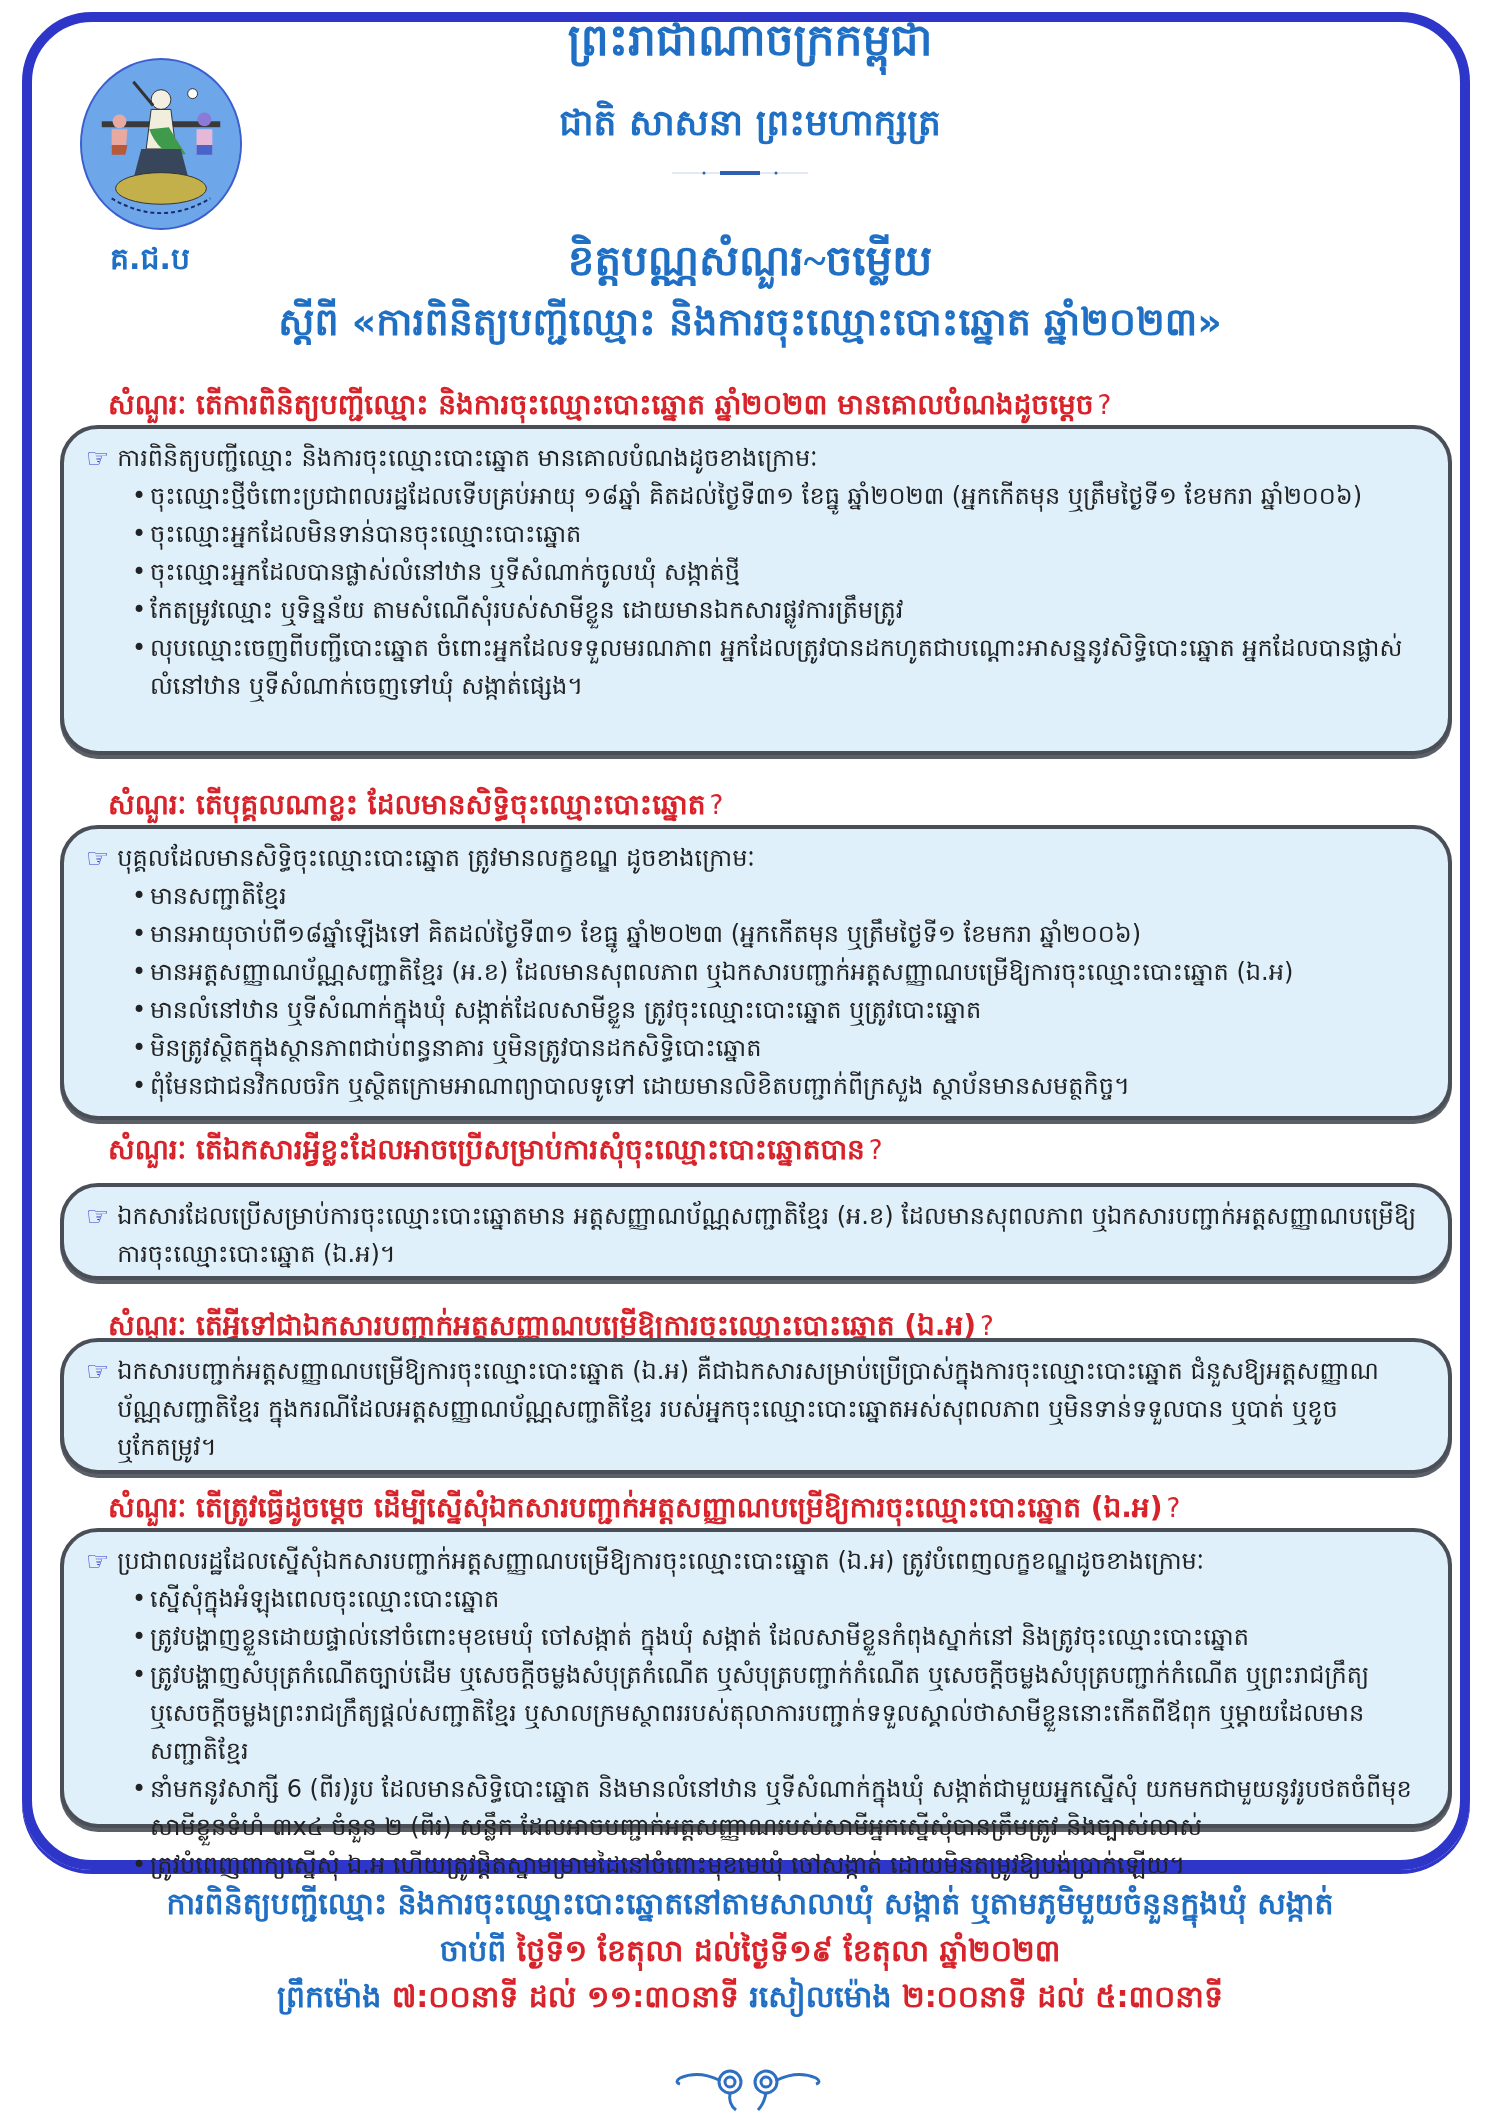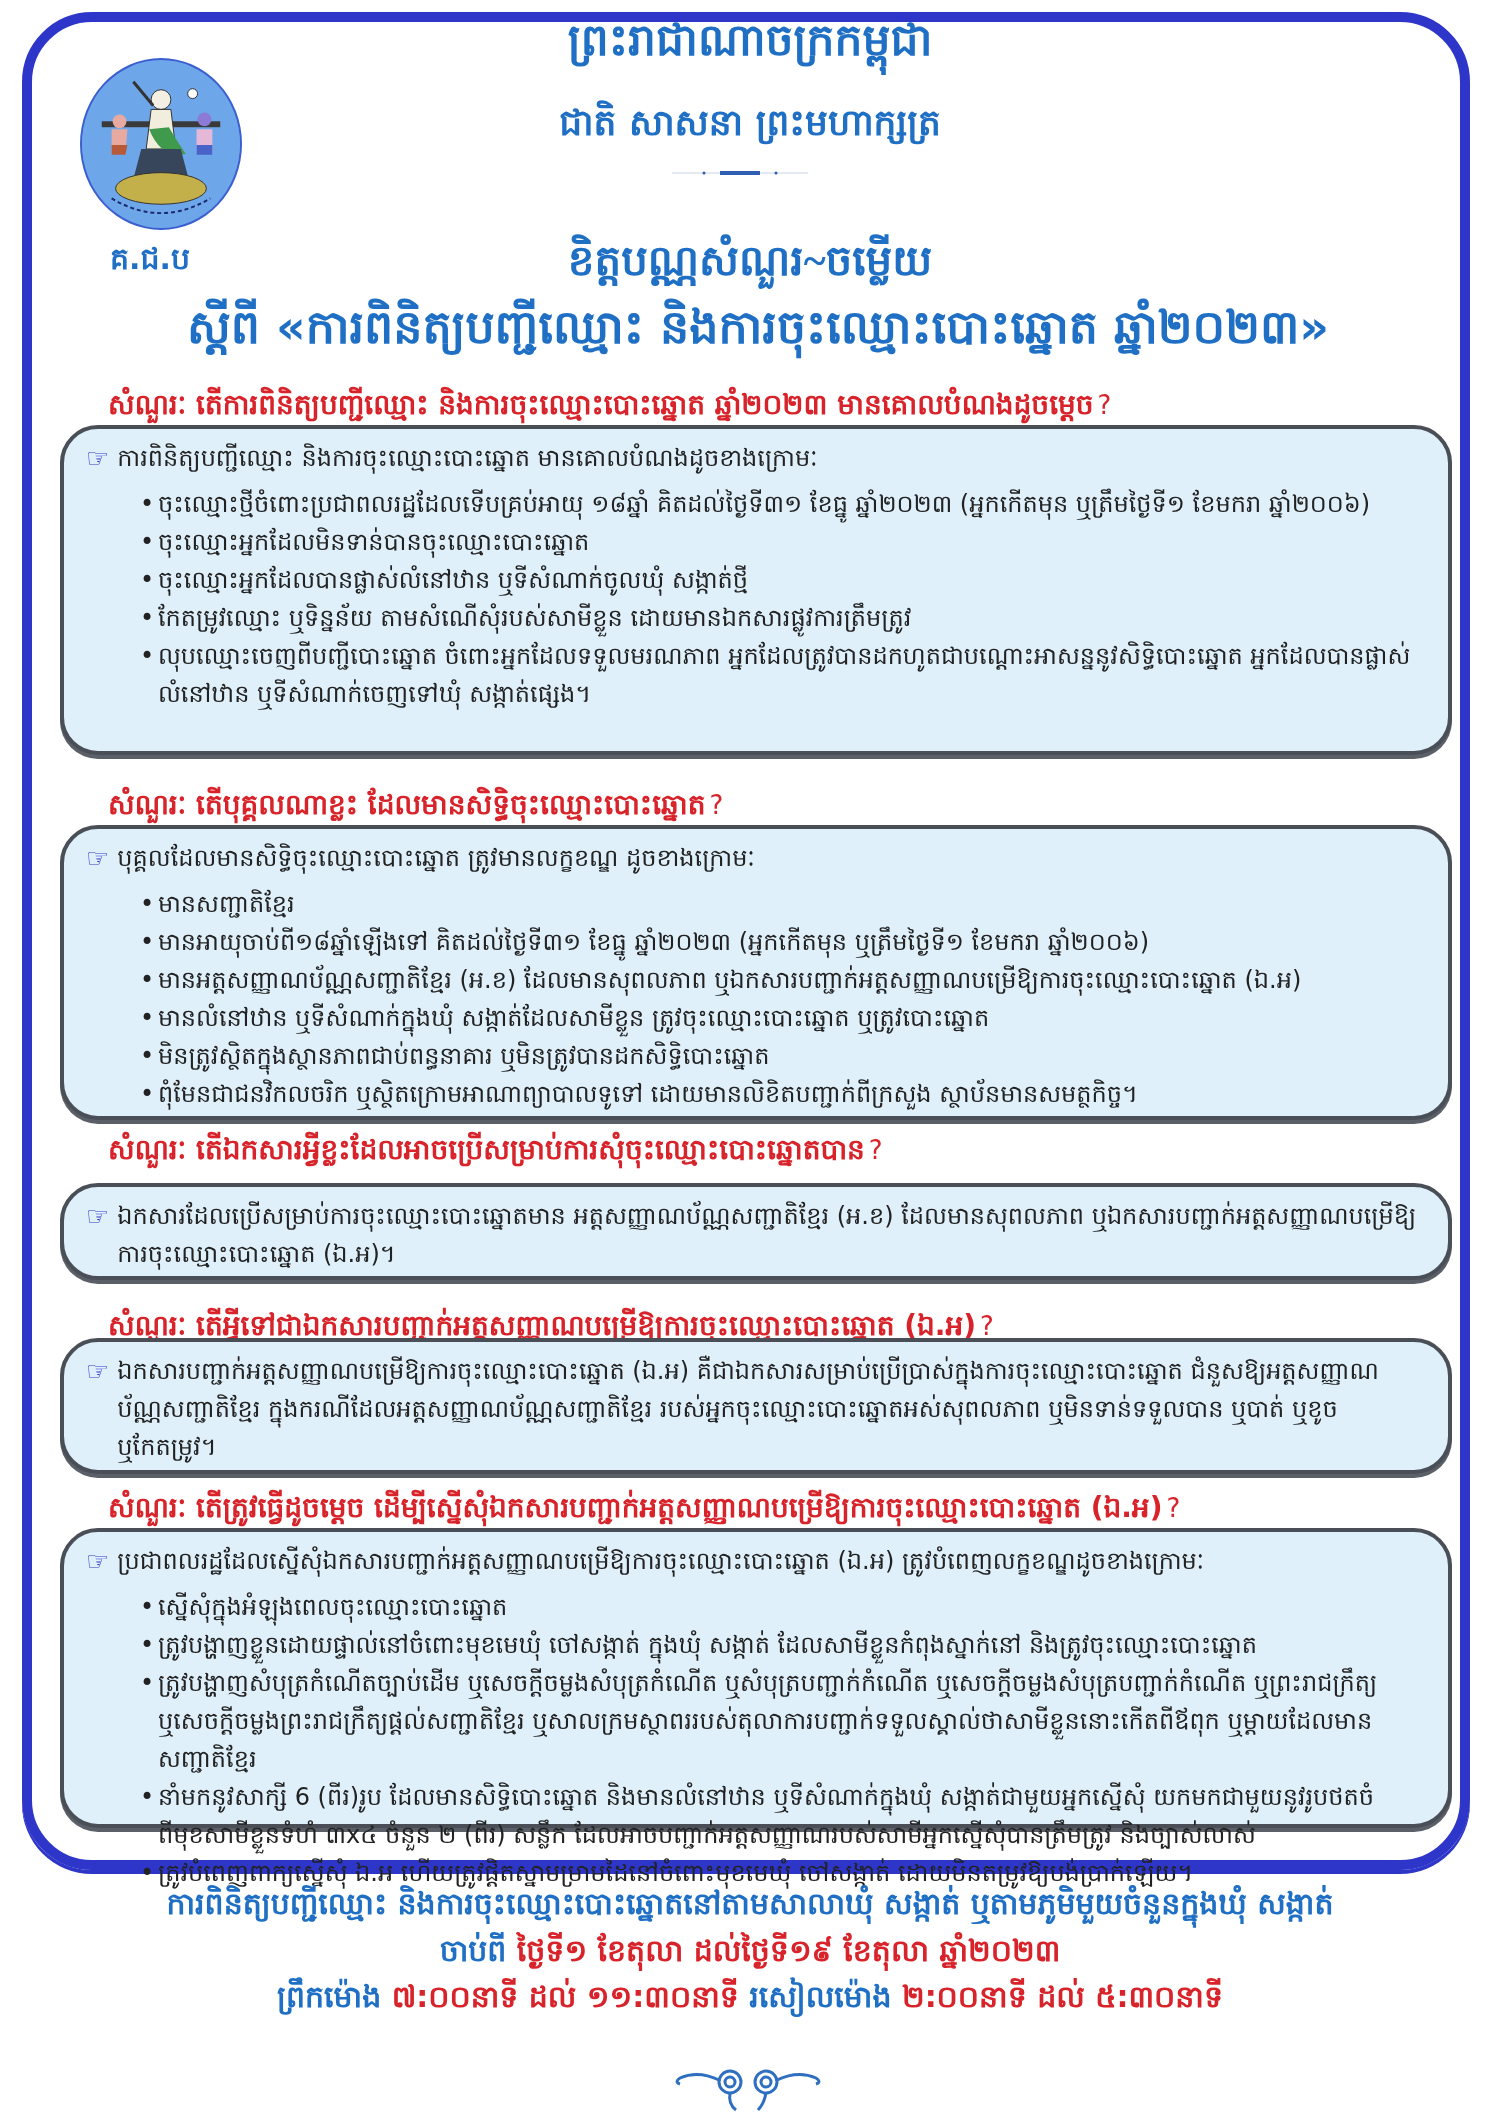--- a/index.html
+++ b/index.html
@@ -21,36 +21,36 @@
     position: absolute; left: 110px; top: 240px; width: 110px; 
     color: #1f6fc4; font-weight: bold; font-size: 30px;
   }
   .hdr {
     position: absolute; left: 300px; width: 900px; text-align: center; color: #1f6fc4; font-weight: bold;
   }
   .hdr1 { top: 12px; font-size: 44px; }
   .hdr2 { top: 100px; font-size: 36px; }
   .sep { position: absolute; left: 672px; top: 170px; width: 136px; height: 6px; }
   .title1 { top: 234px; font-size: 42px; font-family: Liberation Serif, serif; }
-  .title2 { top: 298px; font-size: 46px; left: 128px; width: 1260px; }
+  .title2 { top: 298px; font-size: 38px; left: 120px; width: 1260px; }
 
   .q {
     position: absolute; left: 108px; color: #d8232a; font-weight: bold; font-size: 28px;
     white-space: nowrap; line-height: 56px;
   }
   .q .qm { color: #d8232a; font-weight: normal; font-size: 26px; margin-left: 4px; }
   .box {
     position: absolute; left: 60px; width: 1392px; background: #dff0fb;
     border: 4px solid #4a4f57; border-radius: 38px; box-sizing: border-box;
     padding: 10px 26px 10px 22px; font-size: 24px; line-height: 38px; color: #222;
     box-shadow: 0 4px 0 #5b6068;
   }
   .box .lead { display: flex; align-items: flex-start; }
   .box .lead .hand { color: #2e36c9; font-size: 26px; margin-right: 8px; line-height: 38px; }
-  .box ul { margin: 8px; padding: 0 0 0 46px; list-style: none; }
+  .box ul { margin: 0; padding: 0 0 0 46px; list-style: none; }
   .box li { position: relative; padding-left: 18px; }
   .box li::before { content: "•"; position: absolute; left: 0; top: 0; color: #222; }
 
   .footer {
     position: absolute; left: 40px; width: 1420px; text-align: center; font-weight: bold; color: #1f6fc4;
     white-space: nowrap;
   }
   .f1 { top: 1885px; font-size: 30px; }
   .f2 { top: 1932px; font-size: 30px; }
   .f3 { top: 1978px; font-size: 30px; }

